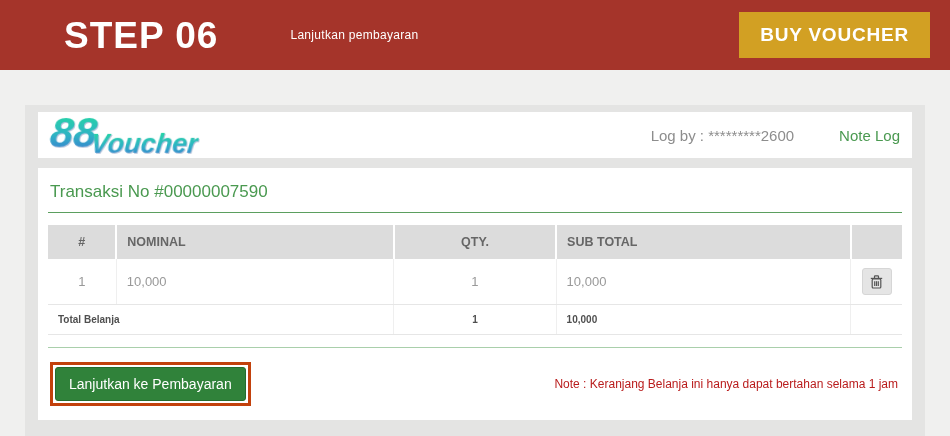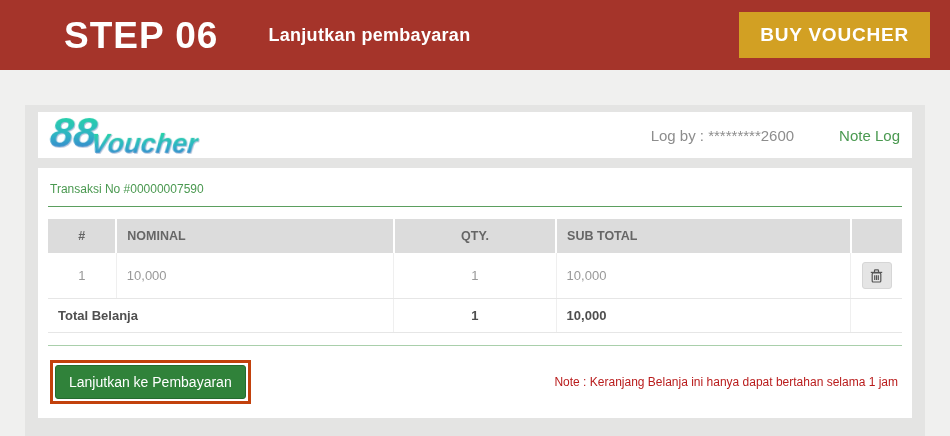--- a/index.html
+++ b/index.html
@@ -17,21 +17,21 @@
     background: #a5342a;
     display: flex;
     align-items: center;
     padding-left: 36px;
   }
   .step-label {
     color:#fff; font-size:37px; font-weight:bold;
     letter-spacing:1px; margin-left:28px; line-height:1;
   }
   .banner-subtitle {
-    color:#fff; font-size:18px; margin-left:50px; letter-spacing:0.3px;font-weight:bold;
+    color:#fff; font-size:12px; margin-left:72px; letter-spacing:0.3px;
   }
   .buy-btn {
     margin-left:auto; margin-right:20px;
     background:#d2a023; border:none; cursor:pointer;
     color:#fff; font-family:"Liberation Sans",sans-serif;
     font-size:19px; font-weight:bold; letter-spacing:0.8px;
     padding:12px 21px;
   }
 
   
@@ -62,21 +62,21 @@
     display:inline-block;
   }
   .logo-88 { font-size:42px; }
   .logo-voucher { font-size:27px; margin-left:-5px; vertical-align:-6px; }
   .header-right { margin-left:auto; display:flex; align-items:center; }
   .log-by { color:#8d8d8d; font-size:15px; }
   .hapus-log { color:#4a9950; font-size:15px; margin-left:45px; text-decoration:none; cursor:pointer; }
 
   
   .panel { background:#fff; padding:12px 10px 14px; }
-  .trx-title { color:#4a9950; font-size:12px; font-weight:normal; margin:2px 0 10px 2px; }
+  .trx-title { color:#4a9950; font-size:17px; font-weight:normal; margin:2px 0 10px 2px; }
   .hr-green { border:0; border-top:1px solid #5b9f5f; margin:0 0 12px; }
   .hr-green-light { border:0; border-top:1px solid #a9cfab; margin:12px 0 0; }
 
   
   table.cart { width:100%; border-collapse:collapse; table-layout:fixed; }
   table.cart th {
     background:#dcdcdc; color:#666; font-size:12.5px; font-weight:bold;
     padding:10px 10px; border-right:2px solid #fff;
   }
   table.cart th:last-child { border-right:none; }
@@ -87,21 +87,21 @@
   table.cart td:last-child { border-right:none; }
   .col-num   { width:8%; }
   .col-nom   { width:32.5%; }
   .col-qty   { width:19%; }
   .col-sub   { width:34.5%; }
   .col-act   { width:6%; }
   .ta-c { text-align:center; }
   .ta-l { text-align:left; }
   .ta-r { text-align:left; }
   tr.total-row td {
-    color:#4f4f4f; font-weight:bold; font-size:13px;
+    color:#4f4f4f; font-weight:bold; font-size:10px;
     border-right:1px solid #efefef;
   }
   .delete-btn {
     display:inline-flex; align-items:center; justify-content:center;
     width:30px; height:27px;
     background:#e5e5e5; border:1px solid #d6d6d6; border-radius:3px;
     cursor:pointer; padding:0;
   }
 
   

